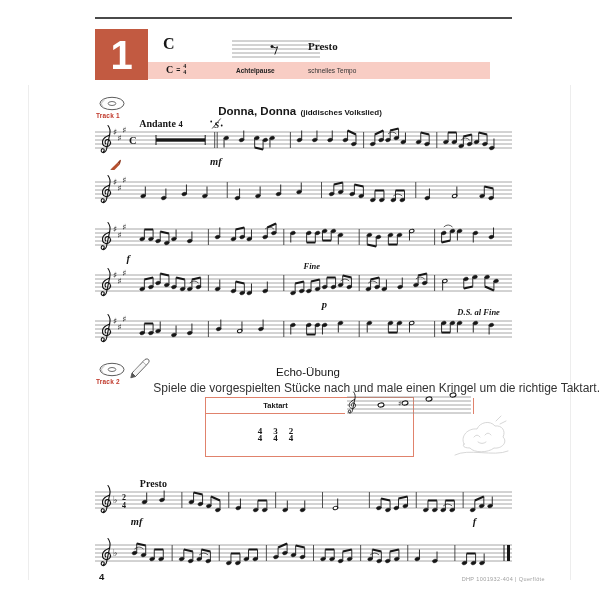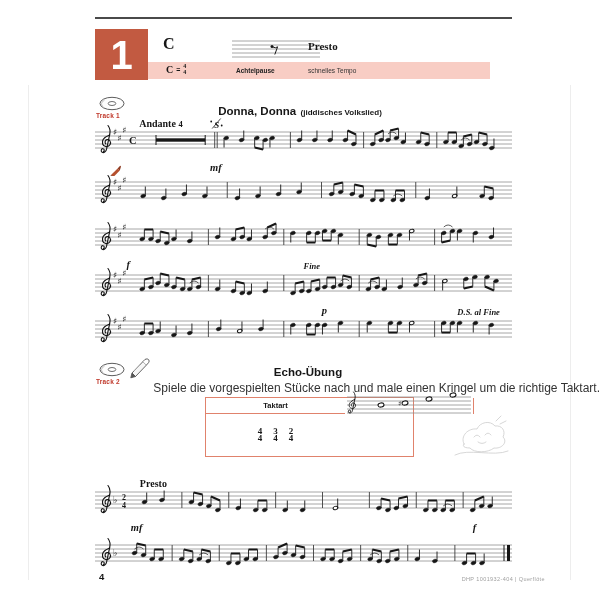--- a/index.html
+++ b/index.html
@@ -20,28 +20,28 @@
   .pb-meter .eq{font:bold 7px "Liberation Sans",sans-serif;}
   .frac{display:flex;flex-direction:column;align-items:center;font:bold 6px "Liberation Serif",serif;line-height:5.5px;}
   .pb-rest{position:absolute;left:88px;top:5px;font-size:6.5px;font-weight:bold;color:#222;}
   .pb-tempo{position:absolute;left:160px;top:5px;font-size:6.5px;color:#333;}
   
   .track-label{position:absolute;font-size:6.5px;font-weight:bold;color:#c0392b;letter-spacing:.2px;}
   
   .center-line{position:absolute;left:0;right:0;text-align:center;}
   .piece-title{font-size:11.5px;font-weight:bold;}
   .piece-sub{font-size:8px;font-weight:bold;}
-  .section-title{font-size:11.5px;font-weight:bold;padding-left:16px;}
+  .section-title{font-size:11.5px;font-weight:normal;padding-left:16px;}
   .instruction{font-size:12px;color:#333;text-align:right;}
   
   #score{position:absolute;left:95px;top:0;width:417px;height:600px;}
   .staff-row{position:absolute;left:0;width:417px;height:46px;}
   .ann{position:absolute;transform:translateX(-50%);white-space:nowrap;color:#161616;}
   .ann-above{top:0;}
-  .ann-below{top:44px;}
+  .ann-below{top:38px;}
   .st-tempo{font:bold 10px "Liberation Serif",serif;}
   .st-dyn{font:italic bold 10.5px "Liberation Serif",serif;}
   .st-fine{font:italic bold 8.5px "Liberation Serif",serif;}
   .hand-wrap{width:12px;height:12px;}
   
   .tones-table{position:absolute;left:205px;top:397px;width:207px;height:58px;
                border:1.3px solid #e0826c;display:grid;grid-template-columns:139px 1fr;grid-template-rows:16px 1fr;background:#fff;}
   .tt-cell{display:flex;align-items:center;justify-content:center;}
   .tt-h{font-size:7.5px;font-weight:bold;border-bottom:1.3px solid #e0826c;}
   .tt-r{border-right:1.3px solid #e0826c;}

